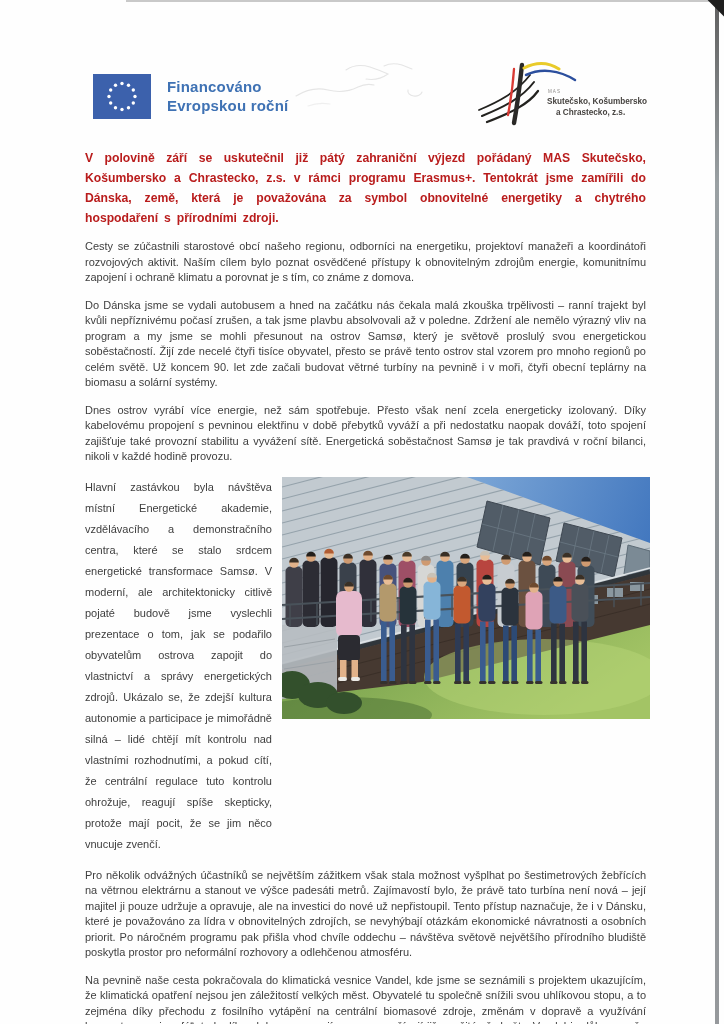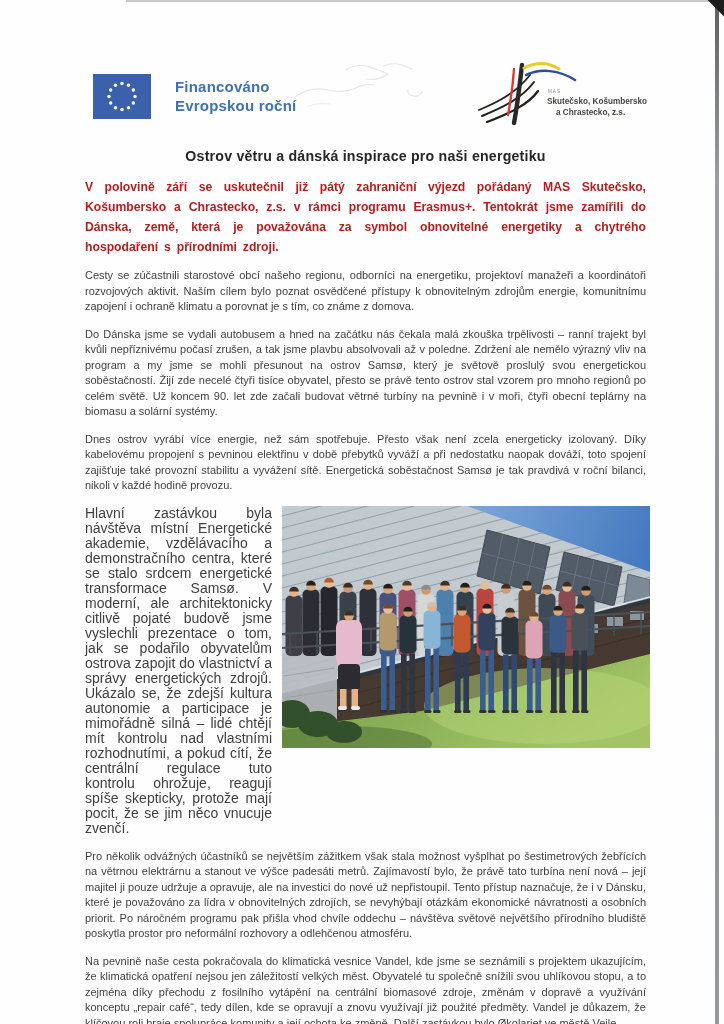--- a/index.html
+++ b/index.html
@@ -11,32 +11,32 @@
 
   
   .edge-top { position:absolute; left:126px; top:0; width:586px; height:2px; background:#c9c9c9; }
   .edge-right { position:absolute; left:715px; top:0; width:4px; height:1024px;
     background:linear-gradient(180deg,#5f5f5f 0%,#9aa0a3 18%,#8d9296 55%,#96999c 100%); }
   .corner-mark { position:absolute; left:704px; top:0; width:20px; height:18px; background:#1e1e1e;
     clip-path:polygon(18% 0, 100% 0, 100% 92%); }
   .smudge { position:absolute; left:288px; top:56px; width:175px; height:62px; opacity:.55; }
 
   
-  .eu-logo { position:absolute; left:93px; top:74px; display:flex; gap:24px; }
+  .eu-logo { position:absolute; left:93px; top:74px; display:flex; gap:16px; }
   .eu-flag { width:58px; height:45px; }
   .eu-text { font-weight:bold; font-size:15px; line-height:19px; padding-top:3px; letter-spacing:.2px; }
   .mas-logo { position:absolute; left:478px; top:62px; width:178px; height:66px; }
 
   
   main { position:absolute; left:85px; top:148px; width:561px; }
   h1 { font-size:14.2px; font-weight:bold; text-align:center; margin:0 0 13px 0; color:#262626; letter-spacing:.2px; }
   p { margin:0 0 12px 0; text-align:justify; font-size:11px; line-height:15.5px; color:#3e3e3e; }
   p.lead { font-weight:bold; font-size:12.2px; line-height:20px; color:#b91c1c; word-spacing:2.5px; margin-bottom:11px; }
   .photo-row { display:flex; gap:10px; margin-bottom:13px; }
-  .col-text { flex:0 0 187px; width:187px; font-size:14px; line-height:15px; margin:0; }
+  .col-text { flex:0 0 187px; width:187px; font-size:11px; line-height:21px; margin:0; }
   .photo { width:368px; height:242px; flex:0 0 368px; }
   .photo svg { display:block; }
 </style>
 </head>
 <body>
 
 <div class="page">
 
   <div class="edge-top"></div>
   <div class="edge-right"></div>
@@ -85,21 +85,20 @@
       <path d="M44,3 C42,20 40,40 36,61" stroke="#2a2927" stroke-width="4.4"></path>
       <path d="M46,6 C58,0 70,0 81,7" stroke="#e9cb2a" stroke-width="3"></path>
       <path d="M48,13 C63,6 81,8 97,18" stroke="#2c4f9e" stroke-width="2.5"></path>
     </g>
     <text x="70" y="31" font-size="4.6" fill="#8f8d8a" letter-spacing="1">MAS</text>
     <text x="69" y="42" font-size="8.2" font-weight="bold" fill="#474441">Skutečsko, Košumbersko</text>
     <text x="78" y="52.5" font-size="8.2" font-weight="bold" fill="#474441">a Chrastecko, z.s.</text>
   </svg>
 
   <main>
-    <h1>Ostrov větru a dánská inspirace pro naši energetiku</h1>
 
     <p class="lead">V polovině září se uskutečnil již pátý zahraniční výjezd pořádaný MAS Skutečsko, Košumbersko a Chrastecko, z.s. v rámci programu Erasmus+. Tentokrát jsme zamířili do Dánska, země, která je považována za symbol obnovitelné energetiky a chytrého hospodaření s přírodními zdroji.</p>
     <p>Cesty se zúčastnili starostové obcí našeho regionu, odborníci na energetiku, projektoví manažeři a koordinátoři rozvojových aktivit. Naším cílem bylo poznat osvědčené přístupy k obnovitelným zdrojům energie, komunitnímu zapojení i ochraně klimatu a porovnat je s tím, co známe z domova.</p>
     <p>Do Dánska jsme se vydali autobusem a hned na začátku nás čekala malá zkouška trpělivosti – ranní trajekt byl kvůli nepříznivému počasí zrušen, a tak jsme plavbu absolvovali až v poledne. Zdržení ale nemělo výrazný vliv na program a my jsme se mohli přesunout na ostrov Samsø, který je světově proslulý svou energetickou soběstačností. Žijí zde necelé čtyři tisíce obyvatel, přesto se právě tento ostrov stal vzorem pro mnoho regionů po celém světě. Už koncem 90. let zde začali budovat větrné turbíny na pevnině i v moři, čtyři obecní teplárny na biomasu a solární systémy.</p>
     <p>Dnes ostrov vyrábí více energie, než sám spotřebuje. Přesto však není zcela energeticky izolovaný. Díky kabelovému propojení s pevninou elektřinu v době přebytků vyváží a při nedostatku naopak dováží, toto spojení zajišťuje také provozní stabilitu a vyvážení sítě. Energetická soběstačnost Samsø je tak pravdivá v roční bilanci, nikoli v každé hodině provozu.</p>
 
     <div class="photo-row">
       <p class="col-text">Hlavní zastávkou byla návštěva místní Energetické akademie, vzdělávacího a demonstračního centra, které se stalo srdcem energetické transformace Samsø. V moderní, ale architektonicky citlivě pojaté budově jsme vyslechli prezentace o tom, jak se podařilo obyvatelům ostrova zapojit do vlastnictví a správy energetických zdrojů. Ukázalo se, že zdejší kultura autonomie a participace je mimořádně silná – lidé chtějí mít kontrolu nad vlastními rozhodnutími, a pokud cítí, že centrální regulace tuto kontrolu ohrožuje, reagují spíše skepticky, protože mají pocit, že se jim něco vnucuje zvenčí.</p>
       <div class="photo">
         <svg viewBox="0 0 368 242" width="368" height="242">

